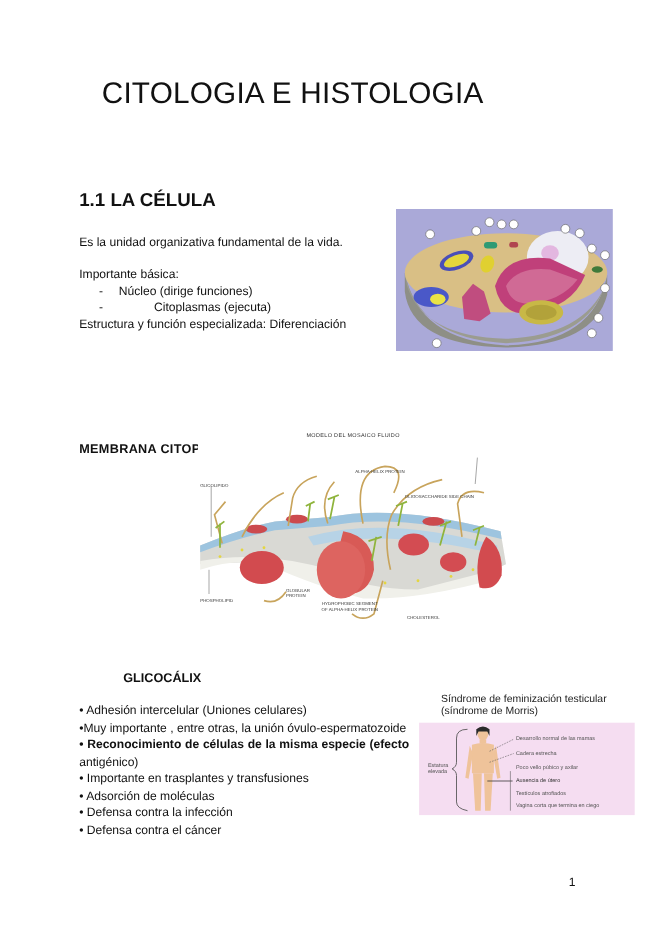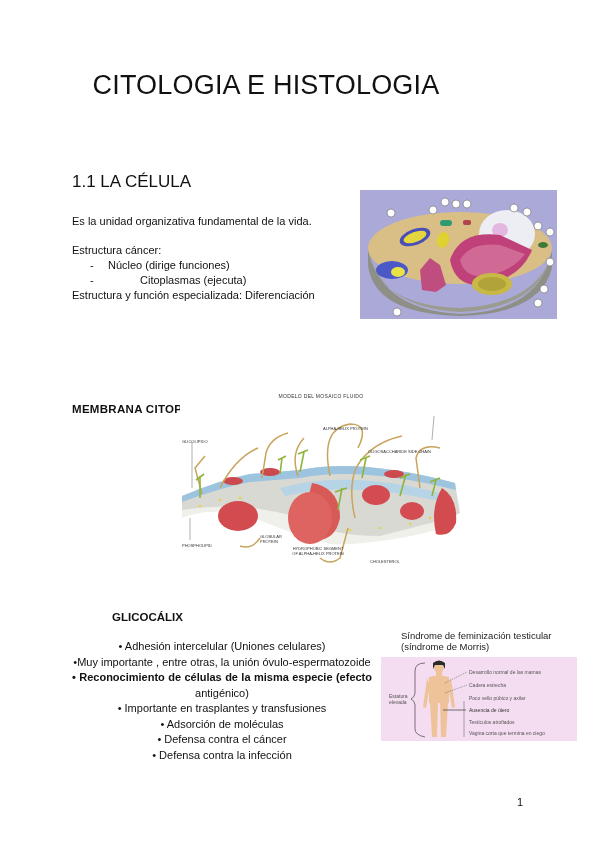--- a/index.html
+++ b/index.html
@@ -1,26 +1,26 @@
 <!DOCTYPE html>
 <html><head>
   <meta charset="utf-8">
   <style>
     html, body { margin: 0; padding: 0; background: #ffffff; }
     body { width: 600px; height: 848px; position: relative; overflow: hidden;
            font-family: "Liberation Sans", sans-serif; color: #111; }
     .abs { position: absolute; }
     .title { left: 0; width: 532px; top: 70px; text-align: center; font-size: 27px;
              letter-spacing: 0.2px; color: #111; }
-    .h1 { left: 72px; top: 172px; font-size: 17px; font-weight: normal; }
+    .h1 { left: 72px; top: 172px; font-size: 17px; font-weight: bold; }
     .p { font-size: 11px; line-height: 15px; text-align: right; }
     .h2 { left: 72px; top: 361px; font-size: 11.5px; font-weight: bold; letter-spacing: 0.3px; margin-top: 42px; }
     .h3 { left: 72px; top: 611px; font-size: 11.5px; font-weight: bold; margin-left: 40px; }
     .bullets { left: 72px; top: 639px; width: 300px; font-size: 11px; line-height: 15.5px; }
-    .bullets div { white-space: nowrap; text-align: center; }
+    .bullets div { white-space: nowrap; }
     .justify { text-align: justify; text-align-last: justify; }
     .pageno { left: 517px; top: 796px; font-size: 11px; }
 
     
     .cell { left: 360px; top: 190px; width: 197px; height: 129px; background: #aaa9d8; overflow: hidden; }
     
     .membrane { left: 180px; top: 388px; width: 282px; height: 180px; background: #ffffff; overflow: hidden; }
     .mem-cap { left: 0; top: 5px; width: 282px; text-align: center; font-size: 5px; color: #333; letter-spacing: 0.3px; }
     .lbl { font-size: 4px; color: #333; white-space: nowrap; }
 
@@ -29,21 +29,21 @@
     .morris-panel { left: 381px; top: 657px; width: 196px; height: 84px; background: #f5ddf1; overflow: hidden; }
     .mlabel { font-size: 5px; color: #555; white-space: nowrap; }
   </style>
 </head>
 <body>
 
 <div class="abs title">CITOLOGIA E HISTOLOGIA</div>
 
 <div class="abs h1">1.1 LA CÉLULA</div>
 <div class="abs p" style="left:72px;top:214px;">Es la unidad organizativa fundamental de la vida.</div>
-<div class="abs p" style="left:72px;top:243px;">Estructura cáncer:</div>
+<div class="abs p" style="left:72px;top:243px;">Importante básica:</div>
 <div class="abs p" style="left:90px;top:258px;">-</div>
 <div class="abs p" style="left:108px;top:258px;">Núcleo (dirige funciones)</div>
 <div class="abs p" style="left:90px;top:273px;">-</div>
 <div class="abs p" style="left:108px;top:273px;margin-left:32px;">Citoplasmas (ejecuta)</div>
 <div class="abs p" style="left:72px;top:288px;">Estructura y función especializada: Diferenciación</div>
 
 <div class="abs cell">
   <svg width="197" height="129" viewBox="0 0 197 129">
     <rect width="197" height="129" fill="#aaa9d8"></rect>
 
@@ -155,22 +155,22 @@
 </div>
 
 <div class="abs h3">GLICOCÁLIX</div>
 <div class="abs bullets">
   <div>• Adhesión intercelular (Uniones celulares)</div>
   <div>•Muy importante , entre otras, la unión óvulo-espermatozoide</div>
   <div class="justify" style="white-space:normal;width:300px;font-weight:bold;">• Reconocimiento de células de la misma especie (efecto</div>
   <div>antigénico)</div>
   <div>• Importante en trasplantes y transfusiones</div>
   <div>• Adsorción de moléculas</div>
+  <div>• Defensa contra la infección</div>
   <div>• Defensa contra el cáncer</div>
-  <div>• Defensa contra la infección</div>
 </div>
 
 <div class="abs morris-title">
   <div>Síndrome de feminización testicular</div>
   <div>(síndrome de Morris)</div>
 </div>
 <div class="abs morris-panel">
   <svg class="abs" style="left:0;top:0" width="196" height="84" viewBox="0 0 196 84">
 
     <path d="M44 6 Q34 6 34 14 L34 36 Q34 40 30 42 Q34 44 34 48 L34 72 Q34 78 44 80" stroke="#555" stroke-width="0.8" fill="none"></path>

